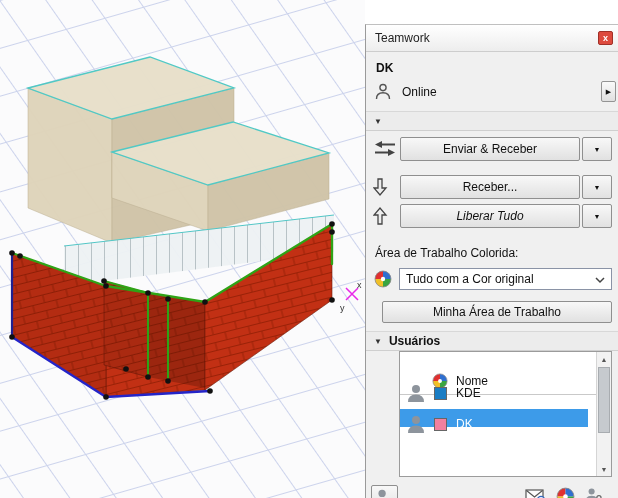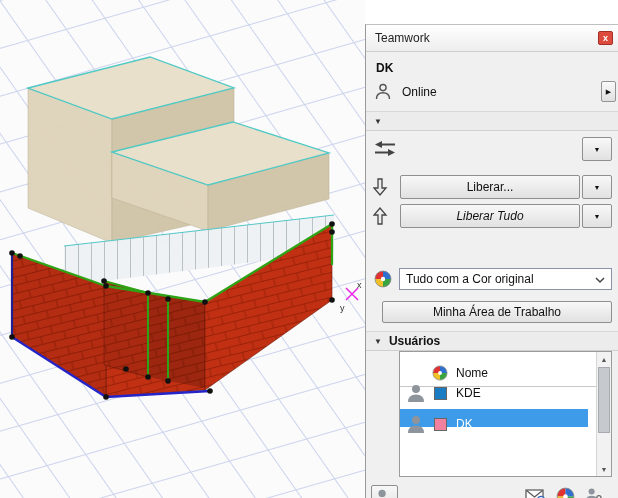--- a/index.html
+++ b/index.html
@@ -47,21 +47,21 @@
   .combo-row .wic{position:absolute;left:8px;top:2px;}
   .combo{position:absolute;left:33px;right:6px;top:0;height:22px;background:#fff;
          border:1px solid #8a93a6;display:flex;align-items:center;padding:0 8px 0 6px;
          box-sizing:border-box;white-space:nowrap;overflow:hidden;}
   .combo .chev{position:absolute;right:6px;top:8px;}
 
   .mywsbtn{position:absolute;left:16px;right:6px;top:276px;height:22px;}
 
   .utable{position:absolute;left:33px;right:6px;top:326px;height:126px;background:#fff;
           border:1px solid #9b9b9b;box-sizing:border-box;}
-  .thead{position:absolute;left:0;right:15px;top:8px;height:26px;border-bottom:1px solid #c9c9c9;}
+  .thead{position:absolute;left:0;right:15px;top:16px;height:26px;border-bottom:1px solid #c9c9c9;}
   .thead .wic{position:absolute;left:32px;top:5px;}
   .thead .hlabel{position:absolute;left:56px;top:6px;}
   .user-row{position:absolute;left:0;right:23px;height:18px;}
   .urow0{top:26px;} .urow1{top:57px;}
   .user-row .avatar{position:absolute;left:6px;top:5px;}
   .user-row .chip{position:absolute;left:34px;top:9px;width:13px;height:13px;border:1px solid #666;box-sizing:border-box;}
   .user-row .uname{position:absolute;left:56px;top:8px;}
   .user-row.sel{background:#3d9be9;}
   .user-row.sel .uname{color:#fff;}
 
@@ -209,39 +209,41 @@
     <span class="tri">▼</span>
   </div>
 
   <div class="cmdrow row1">
     <svg class="lic" width="24" height="17">
       <line x1="22" y1="4.5" x2="9" y2="4.5" stroke="#444" stroke-width="2"></line>
       <polygon points="9,1 9,8 2,4.5" fill="#444"></polygon>
       <line x1="2" y1="12.5" x2="15" y2="12.5" stroke="#444" stroke-width="2"></line>
       <polygon points="15,9 15,16 22,12.5" fill="#444"></polygon>
     </svg>
+    <div class="btn mainbtn">Enviar &amp; Receber</div>
     <div class="btn ddbtn">▼</div>
   </div>
 
   <div class="cmdrow row2">
     <svg class="lic" width="15" height="18">
       <path d="M5,1 h4 v9 h4 l-6,7 -6,-7 h4 Z" fill="#ededed" stroke="#444" stroke-width="1.3"></path>
     </svg>
-    <div class="btn mainbtn">Liberar...</div>
+    <div class="btn mainbtn">Receber...</div>
     <div class="btn ddbtn">▼</div>
   </div>
 
   <div class="cmdrow row3">
     <svg class="lic" width="15" height="18">
       <path d="M5,17 h4 v-9 h4 L7,1 1,8 h4 Z" fill="#ededed" stroke="#444" stroke-width="1.3"></path>
     </svg>
     <div class="btn mainbtn">Liberar Tudo</div>
     <div class="btn ddbtn">▼</div>
   </div>
 
+  <div class="colored-label">Área de Trabalho Colorida:</div>
 
   <div class="combo-row">
     <svg class="wic" width="18" height="18">
         <use href="#sym-wheel"></use>
       </svg>
     <div class="combo">
       <span>Tudo com a Cor original</span>
       <svg class="chev" width="10" height="7">
         <polyline points="1,1 5,5 9,1" fill="none" stroke="#444" stroke-width="1.5"></polyline>
       </svg>

